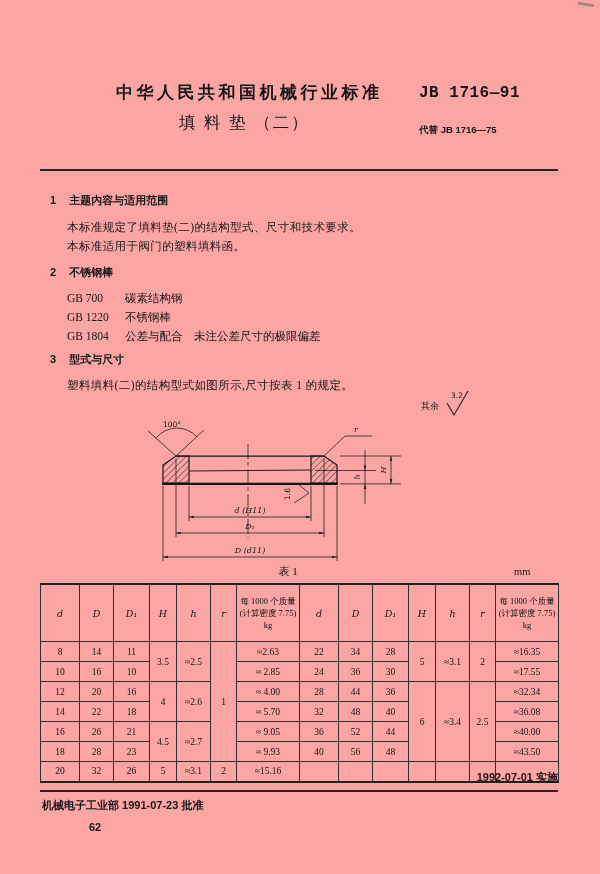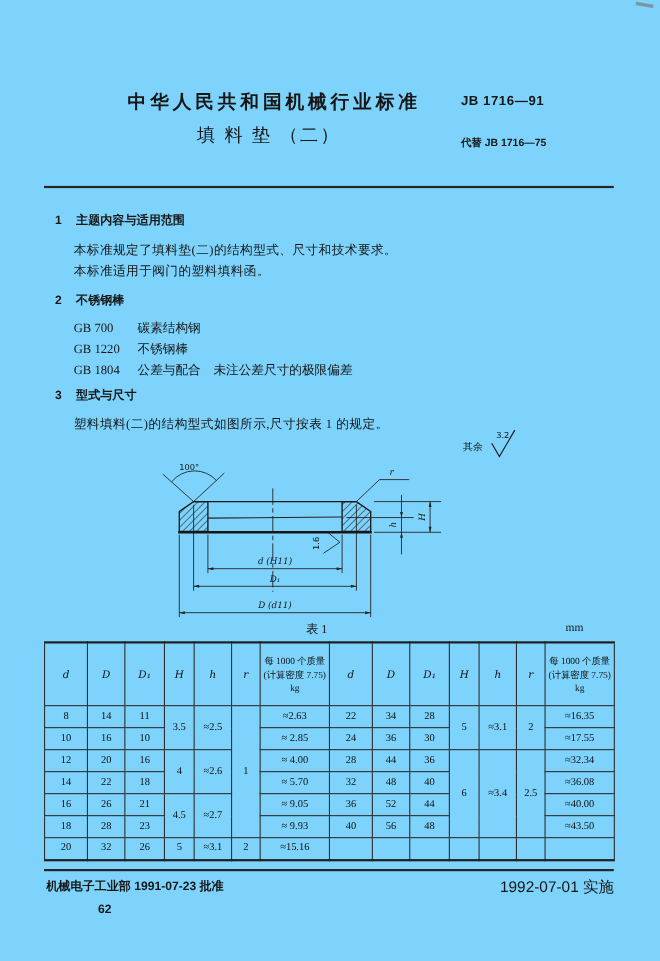--- a/index.html
+++ b/index.html
@@ -1,40 +1,40 @@
 <!DOCTYPE html>
 <html><head>
 <meta charset="utf-8">
 <style>
   html,body{margin:0;padding:0;}
   body{width:600px;height:874px;background:#e9e8e4;font-family:"Liberation Serif",serif;}
-  .page{position:relative;width:600px;height:874px;background:#7dd3fc;overflow:hidden;color:#161616;}
+  .page{position:relative;width:600px;height:874px;background:#fca5a5;overflow:hidden;color:#161616;}
   .abs{position:absolute;}
   .org-title{left:116px;top:81px;font-family:"Liberation Sans",sans-serif;font-weight:700;font-size:17px;letter-spacing:3.5px;white-space:nowrap;}
-  .std-no{left:419px;top:84px;font-family:Liberation Sans, sans-serif;font-weight:700;font-size:12px;letter-spacing:.5px;text-align:right;}
+  .std-no{left:419px;top:84px;font-family:Liberation Mono, monospace;font-weight:700;font-size:16px;letter-spacing:.5px;text-align:right;}
   .doc-title{left:167px;top:112px;font-family:"Liberation Sans",sans-serif;font-weight:400;font-size:16.5px;letter-spacing:2px;white-space:nowrap;margin-left:12px;}
   .replaces{left:419px;top:124px;font-family:"Liberation Sans",sans-serif;font-weight:600;font-size:9.5px;}
   .rule{left:40px;width:518px;height:0;border-top:2.4px solid #262626;}
   .sec-h{left:50px;font-family:"Liberation Sans",sans-serif;font-weight:700;font-size:11px;white-space:nowrap;}
   .sec-no{display:inline-block;margin-right:13px;}
   .body-line{left:67px;font-size:11.5px;white-space:nowrap;letter-spacing:.4px;}
   .ref-row{left:67px;font-size:11.5px;white-space:nowrap;}
   .ref-code{display:inline-block;width:58px;}
   .caption{font-size:11px;}
   .unit{font-size:10.5px;}
   table.dim{position:absolute;left:40px;top:583px;width:518px;border-collapse:collapse;table-layout:fixed;background:transparent;}
   table.dim{border:1.6px solid #1f1f1f;border-bottom-width:2.6px;border-top-width:2px;}
   table.dim td{border:1px solid #2e2e2e;text-align:center;vertical-align:middle;padding:0;font-size:9.5px;color:#101010;overflow:hidden;}
   tr.hd td{height:56px;}
   tr.bd{height:20px;}
   .sym{font-family:"DejaVu Serif",serif;font-style:italic;font-size:10.5px;}
   .mh{line-height:1.45;}
   .mh div{font-size:8.5px;white-space:nowrap;}
   .foot-l{left:42px;top:798px;font-family:"Liberation Sans",sans-serif;font-weight:700;font-size:11px;}
-  .foot-r{left:358px;top:798px;width:200px;text-align:right;font-family:"Liberation Sans",sans-serif;font-weight:400;font-size:14px;}
+  .foot-r{left:358px;top:770px;width:200px;text-align:right;font-family:"Liberation Sans",sans-serif;font-weight:700;font-size:11px;}
   .pageno{left:53px;top:821px;font-family:"Liberation Sans",sans-serif;font-weight:700;font-size:11px;margin-left:36px;}
   .scanmark{background:#7a7a76;}
   svg text{fill:#141414;}
   svg line,svg path,svg polyline{stroke:#222;fill:none;}
   .thick{stroke:#161616;stroke-width:2.4;}
   .outline{stroke:#161616;stroke-width:1.25;}
   .thin{stroke-width:0.8;}
   .dimtxt{font-family:"DejaVu Serif",serif;font-style:italic;font-size:8px;}
   .smalltxt{font-size:7.5px;font-family:"DejaVu Sans",sans-serif;}
   .cjk9{font-size:9px;font-family:"Liberation Serif",serif;}

